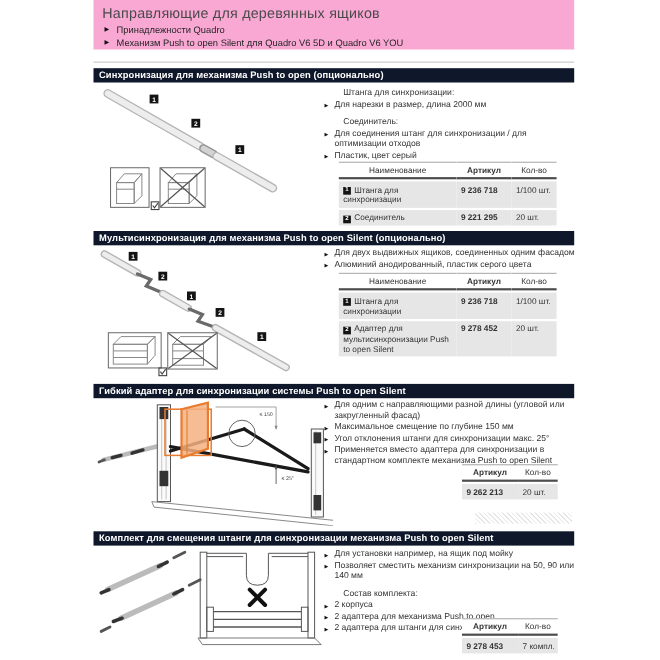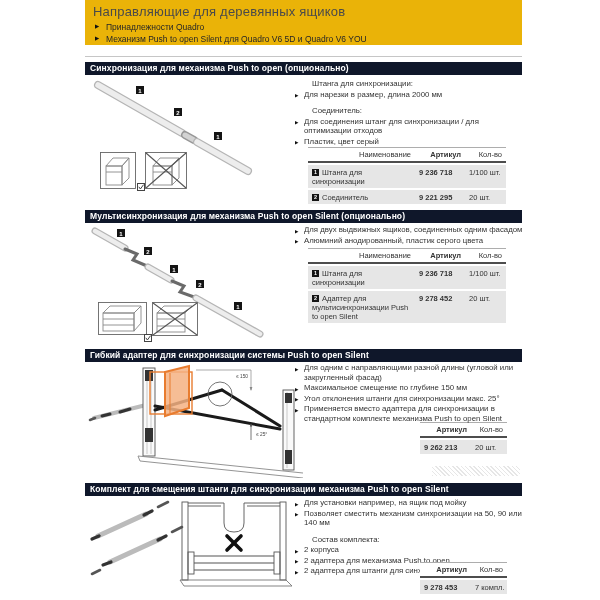--- a/index.html
+++ b/index.html
@@ -1,37 +1,37 @@
 <!DOCTYPE html>
 <html><head>
 <meta charset="utf-8">
 <style>
   html,body{margin:0;padding:0}
   body{width:600px;height:600px;position:relative;background:#fff;overflow:hidden;
        font-family:"Liberation Sans",sans-serif;color:#3a3a3a;}
   .abs{position:absolute}
   
-  .pagehead{left:85px;top:0;width:437px;height:45px;background:#eab308;box-sizing:border-box;padding:4px 0 0 8px}
+  .pagehead{left:85px;top:0;width:437px;height:45px;background:#f9a8d4;box-sizing:border-box;padding:4px 0 0 8px}
   .pagetitle{font-size:13px;color:#4a4a4a;letter-spacing:.2px}
   .ph-item{font-size:8.5px;font-weight:normal;color:#262626;margin-top:2.5px;padding-left:13px;position:relative}
   .ph-item::before{content:"▶";position:absolute;left:2px;top:1px;font-size:5.5px;color:#111}
   .divider{left:85px;top:56px;width:437px;height:1px;background:#c6c6c6}
   
   .secbar{left:85px;width:437px;height:13px;background:#0f172a;color:#fff;font-size:8.5px;font-weight:bold;
           line-height:13px;padding-left:5px;box-sizing:border-box;letter-spacing:.1px}
   
   .rcol{left:295px;width:230px;font-size:7.8px;line-height:9.5px;color:#333}
   .ghead{margin:0 0 1px 17px}
   .gap{height:7px}
   .bullet{padding-left:9px;position:relative;margin-top:1px}
   .bullet::before{content:"▶";position:absolute;left:0;top:1.5px;font-size:4.5px;color:#111}
   
   table{border-collapse:separate;border-spacing:0 2px;font-size:7.5px;color:#333;table-layout:fixed}
   th{background:#fff;border-top:1px solid #adadad;border-bottom:2px solid #4d4d4d;font-weight:normal;
-     text-align:right;padding:2px 4px 2px 4px}
+     text-align:center;padding:2px 4px 2px 4px}
   th.art{font-weight:bold}
   td{background:#e6e6e6;padding:2.5px 4px;vertical-align:top}
   td.art{font-weight:bold;white-space:nowrap}
   td.qty,th.qty{white-space:nowrap}
   .t-s1{left:308px;top:145px;width:198px}
   .t-s2{left:308px;top:246px;width:198px}
   .t-s3{left:420px;top:420px;width:87px}
   .t-s4{left:420px;top:560px;width:87px}
   .badge{display:inline-block;min-width:7px;height:7px;background:#141414;color:#fff;font-size:5.5px;
          line-height:7.5px;text-align:center;font-weight:bold;margin-right:3px;vertical-align:0.5px}

